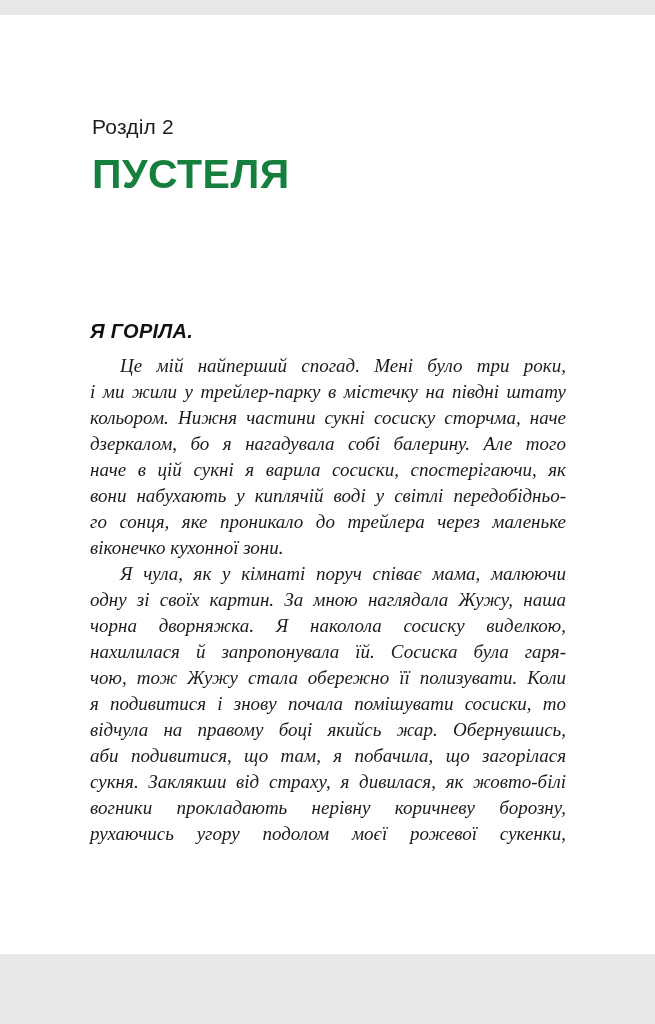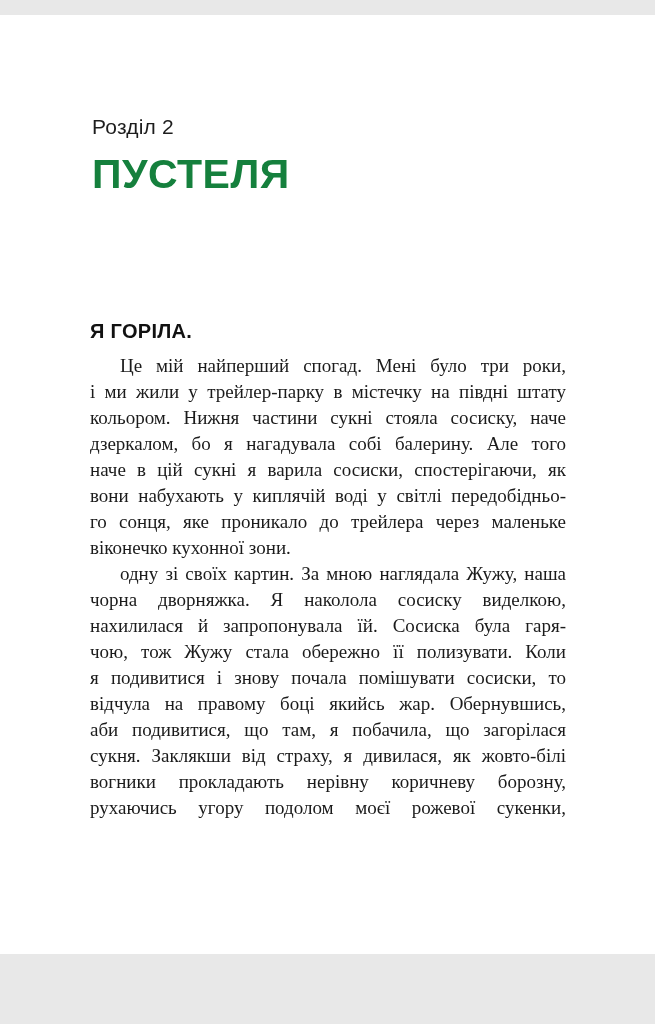--- a/index.html
+++ b/index.html
@@ -35,20 +35,21 @@
     font-size: 41px;
     font-weight: 700;
     color: #15803d;
     letter-spacing: 0.5px;
   }
   .body-block {
     position: absolute;
     left: 90px;
     top: 303px;
     width: 476px;
+    font-style: italic;
   }
   .section-heading {
     font-family: "Liberation Sans", sans-serif;
     font-size: 20px;
     font-weight: 700;
     color: #111111;
     letter-spacing: 0.3px;
     line-height: 26px;
     margin-bottom: 9px;
   }
@@ -104,28 +105,29 @@
     <div class="chapter-label">Розділ 2</div>
     <div class="chapter-title">ПУСТЕЛЯ</div>
   </div>
 
   <div class="body-block">
     <div class="section-heading">Я ГОРІЛА.</div>
     <div>
         <div class="para">
           <div class="line">Це мій найперший спогад. Мені було три роки,</div>
           <div class="line">і ми жили у трейлер-парку в містечку на півдні штату</div>
-          <div class="line">кольором. Нижня частини сукні стояла сосиску, наче</div>
+          <div class="line">кольором. Нижня частини сукні сосиску сторчма, наче</div>
           <div class="line">дзеркалом, бо я нагадувала собі балерину. Але того</div>
           <div class="line">наче в цій сукні я варила сосиски, спостерігаючи, як</div>
           <div class="line">вони набухають у киплячій воді у світлі передобідньо-</div>
           <div class="line">го сонця, яке проникало до трейлера через маленьке</div>
           <div class="line last">віконечко кухонної зони.</div>
         </div>
         <div class="para">
+          <div class="line">Я чула, як у кімнаті поруч співає мама, малюючи</div>
           <div class="line">одну зі своїх картин. За мною наглядала Жужу, наша</div>
           <div class="line">чорна дворняжка. Я наколола сосиску виделкою,</div>
           <div class="line">нахилилася й запропонувала їй. Сосиска була гаря-</div>
           <div class="line">чою, тож Жужу стала обережно її полизувати. Коли</div>
           <div class="line">я подивитися і знову почала помішувати сосиски, то</div>
           <div class="line">відчула на правому боці якийсь жар. Обернувшись,</div>
           <div class="line">аби подивитися, що там, я побачила, що загорілася</div>
           <div class="line">сукня. Заклякши від страху, я дивилася, як жовто-білі</div>
           <div class="line">вогники прокладають нерівну коричневу борозну,</div>
           <div class="line">рухаючись угору подолом моєї рожевої сукенки,</div>

